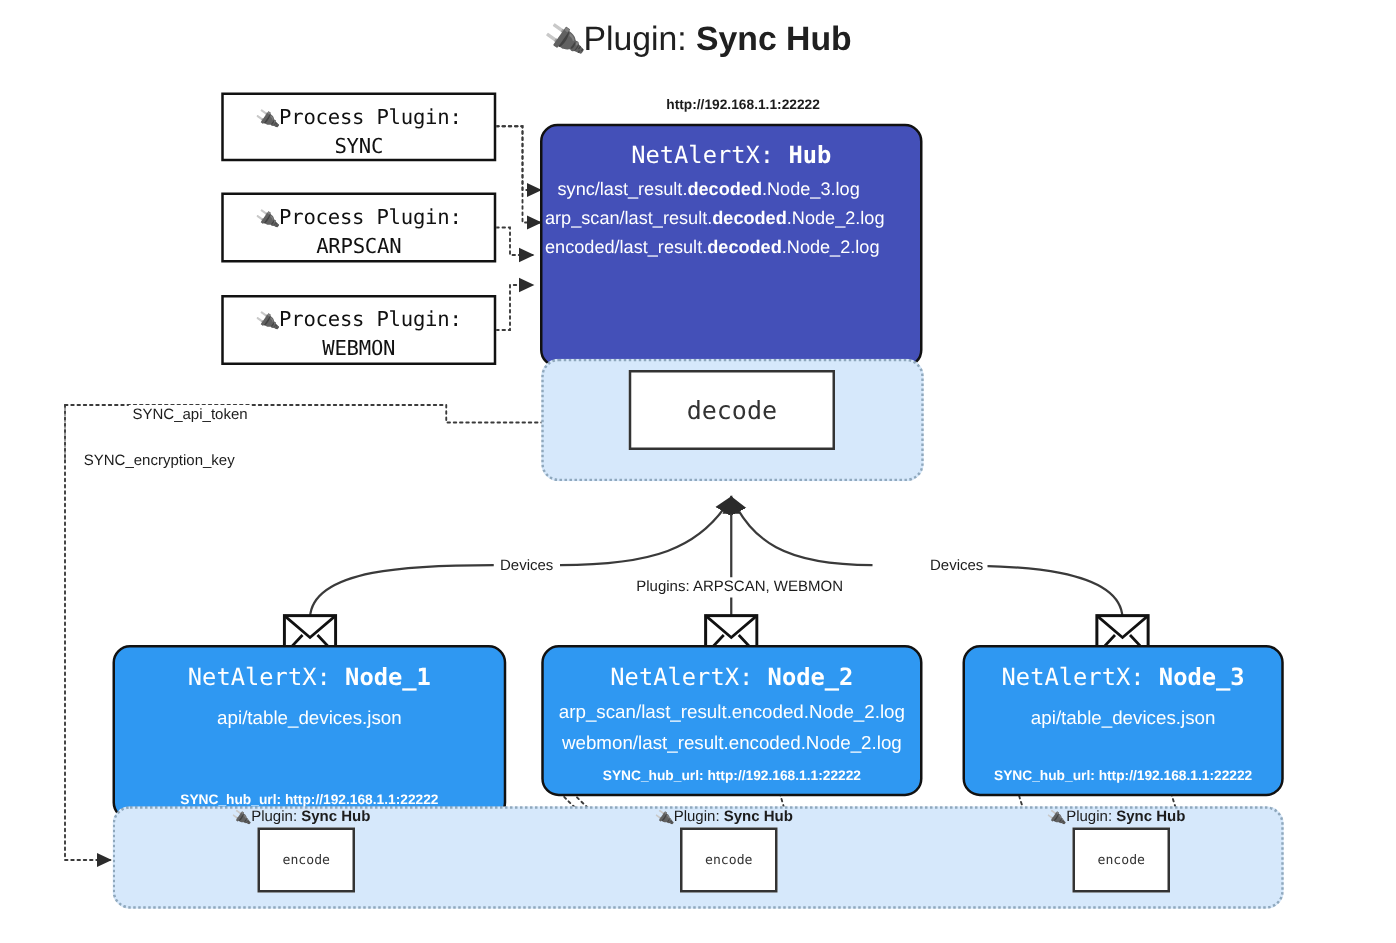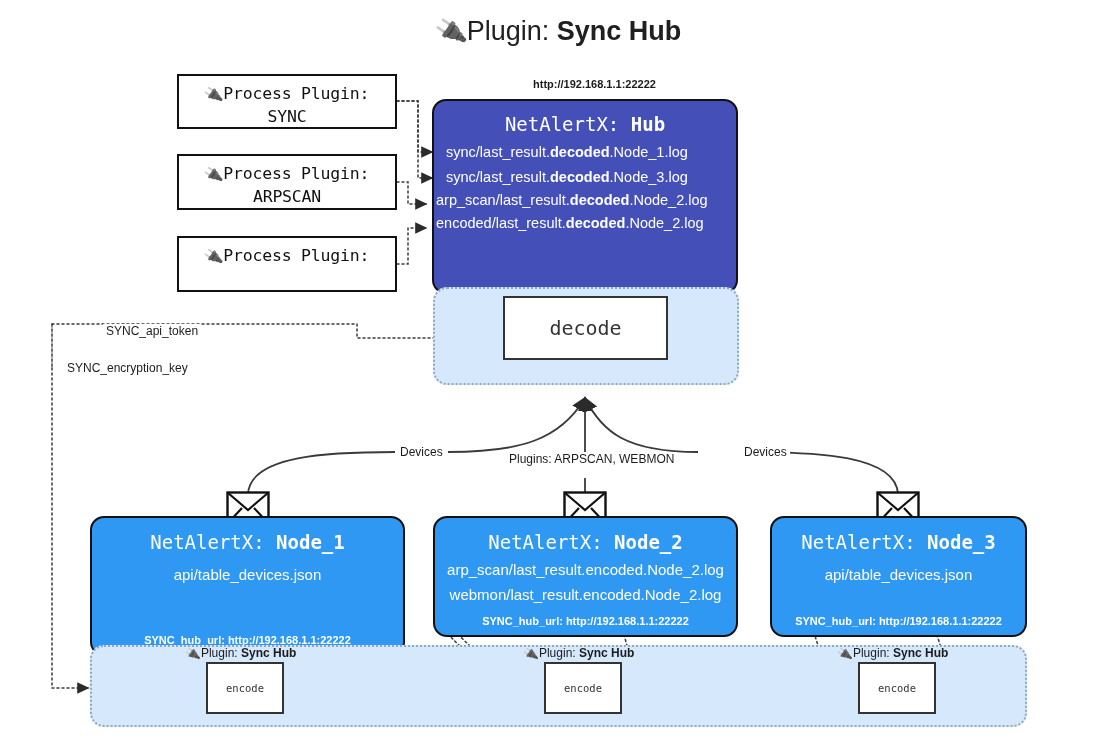--- a/index.html
+++ b/index.html
@@ -168,51 +168,49 @@
     <span class="l2">SYNC</span>
   </div>
 
   <div class="proc-box" style="left:177px;top:154px;width:220px;height:56px;">
     <span class="l1"><span class="plug">🔌</span><span>Process Plugin:</span></span>
     <span class="l2">ARPSCAN</span>
   </div>
 
   <div class="proc-box" style="left:177px;top:236px;width:220px;height:56px;">
     <span class="l1"><span class="plug">🔌</span><span>Process Plugin:</span></span>
+    <span class="l2">WEBMON</span>
   </div>
 
   <div class="hub-url" style="left:533px;top:78px;">http://192.168.1.1:22222</div>
 
   <div class="hub" style="left:432px;top:99px;width:306px;height:195px;">
     <div class="hub-title">
       <span>NetAlertX: </span><b>Hub</b>
     </div>
     <div class="hub-row">
-      <span>sync/last_result.</span><b>decoded</b><span>.Node_1.log</span>
-    </div>
-    <div class="hub-row">
       <span>sync/last_result.</span><b>decoded</b><span>.Node_3.log</span>
     </div>
     <div class="hub-row wide">
       <span>arp_scan/last_result.</span><b>decoded</b><span>.Node_2.log</span>
     </div>
     <div class="hub-row wide">
       <span>encoded/last_result.</span><b>decoded</b><span>.Node_2.log</span>
     </div>
   </div>
 
   <div class="lightbox" style="left:433px;top:287px;width:306px;height:98px;"></div>
   <div class="wbox decode" style="left:503px;top:296px;width:165px;height:64px;">decode</div>
 
   <div class="elabel" style="left:103px;top:324px;">SYNC_api_token</div>
   <div class="elabel" style="left:64px;top:361px;">SYNC_encryption_key</div>
 
   <div class="elabel" style="left:397px;top:445px;">Devices</div>
   <div class="elabel" style="left:741px;top:445px;">Devices</div>
-  <div class="elabel" style="left:506px;top:452px;text-align:right;">Plugins: ARPSCAN, WEBMON</div>
+  <div class="elabel" style="left:506px;top:462px;text-align:right;">Plugins: ARPSCAN, WEBMON</div>
 
   <svg style="position:absolute;left:226px;top:491px;width:44px;height:34px;" viewBox="0 0 44 34">
     <rect x="1.5" y="1.5" width="41" height="31" fill="#fff" stroke="#111" stroke-width="2.4"></rect>
     <path d="M1.5,1.5 L22,19 L42.5,1.5 M1.5,32.5 L16,17 M42.5,32.5 L28,17" fill="none" stroke="#111" stroke-width="2.2"></path>
   </svg>
   <svg style="position:absolute;left:563px;top:491px;width:44px;height:34px;" viewBox="0 0 44 34">
     <rect x="1.5" y="1.5" width="41" height="31" fill="#fff" stroke="#111" stroke-width="2.4"></rect>
     <path d="M1.5,1.5 L22,19 L42.5,1.5 M1.5,32.5 L16,17 M42.5,32.5 L28,17" fill="none" stroke="#111" stroke-width="2.2"></path>
   </svg>
   <svg style="position:absolute;left:876px;top:491px;width:44px;height:34px;" viewBox="0 0 44 34">

